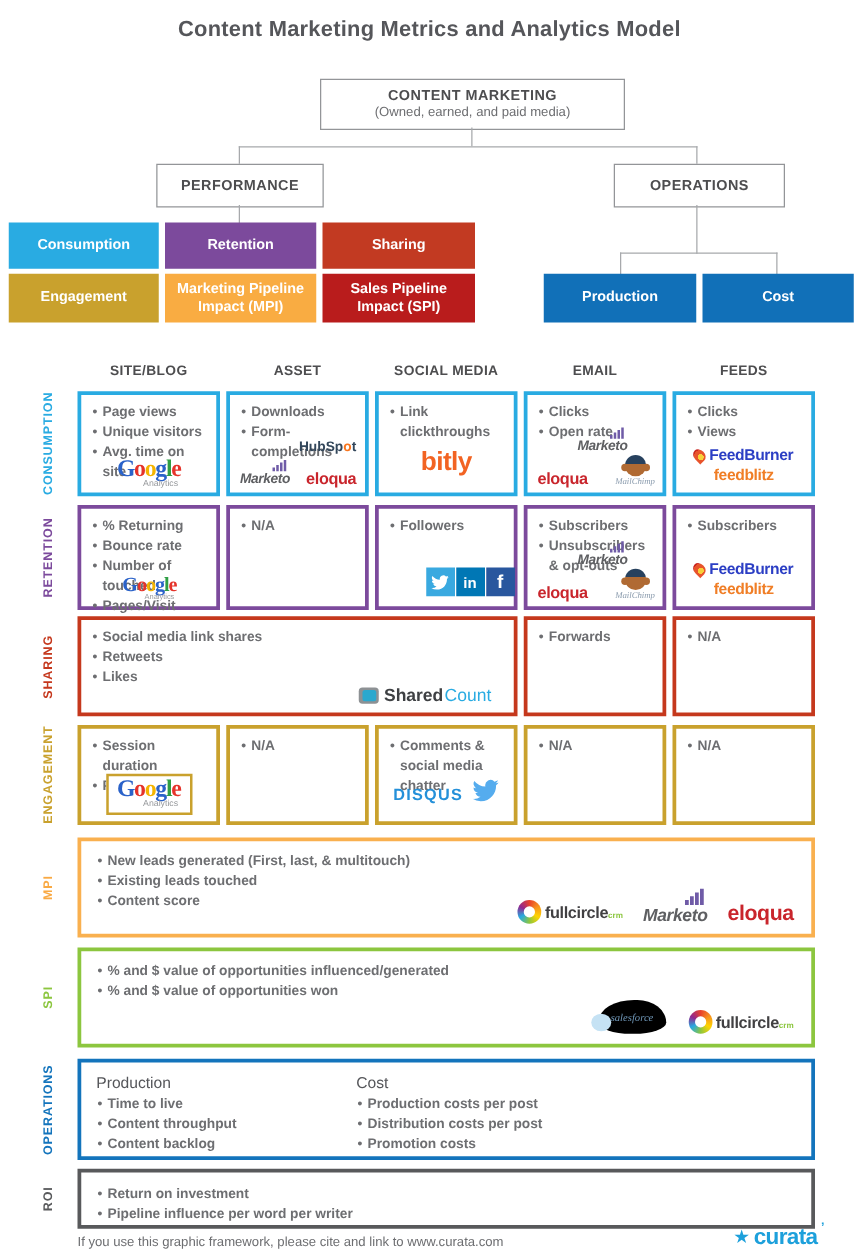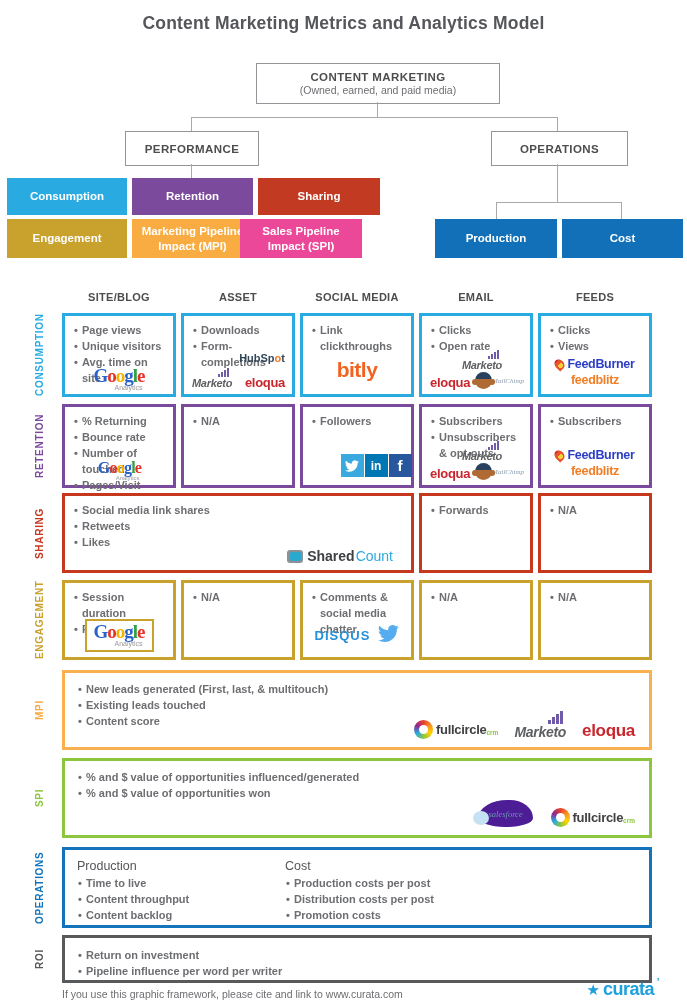--- a/index.html
+++ b/index.html
@@ -35,21 +35,21 @@
   .marketo{display:flex;flex-direction:column;align-items:flex-end;line-height:1;}
   .mkbars{display:flex;align-items:flex-end;gap:1px;margin-right:3px;margin-bottom:1px;}
   .mkbars i{display:block;width:2px;background:#6F5BA7;}
   .mkbars i:nth-child(1){height:3px;} .mkbars i:nth-child(2){height:5px;}
   .mkbars i:nth-child(3){height:7px;} .mkbars i:nth-child(4){height:9px;}
   .mktext{font-style:italic;font-weight:800;font-size:11px;color:#5E5F62;letter-spacing:-.3px;}
   .eloqua{font-weight:800;font-size:13px;color:#C9252C;letter-spacing:-.3px;line-height:1;}
   .hubspot{font-weight:800;font-size:11px;color:#33475B;line-height:1;}
   .hubo{color:#F8761F;}
   .bitly{font-weight:800;font-size:21px;color:#F26322;letter-spacing:-.5px;line-height:1;}
-  .mailchimp{display:flex;flex-direction:row;align-items:center;line-height:1;}
+  .mailchimp{display:flex;flex-direction:column;align-items:center;line-height:1;}
   .mcmonkey{width:17px;height:17px;border-radius:50%;background:linear-gradient(180deg,#27415E 40%,#B06A33 40%);position:relative;}
   .mcmonkey::before,.mcmonkey::after{content:"";position:absolute;top:7px;width:6px;height:6px;border-radius:50%;background:#B06A33;}
   .mcmonkey::before{left:-3px;} .mcmonkey::after{right:-3px;}
   .mctext{font-family:"Liberation Serif",serif;font-style:italic;font-size:7px;color:#8A9BAD;margin-top:1px;}
   .feedburner{display:flex;align-items:center;gap:3px;line-height:1;}
   .fbflame{width:9px;height:11px;border-radius:50% 50% 50% 0;transform:rotate(-45deg);
            background:radial-gradient(circle at 50% 65%,#F7D038 0 28%,#E8542B 29% 68%,#C9251F 69%);}
   .fbtext{font-weight:800;font-size:12.5px;color:#2B3EC4;letter-spacing:-.3px;}
   .feedblitz{font-weight:800;font-size:12.5px;color:#F07E26;letter-spacing:-.3px;line-height:1;}
   .socialrow{display:flex;gap:1px;padding-left:38px;}
@@ -61,21 +61,21 @@
   .sca{font-weight:800;font-size:14px;color:#3E4043;} .scb{font-weight:400;font-size:14px;color:#29ABE2;}
   .dqrow{display:flex;align-items:center;gap:8px;}
   .dqtext{font-weight:800;font-size:13px;color:#2490D9;letter-spacing:1px;line-height:1;}
   .fullcircle{display:flex;align-items:center;gap:3px;line-height:1;}
   .fcring{width:16px;height:16px;border-radius:50%;position:relative;display:inline-block;
           background:conic-gradient(#E8412C,#F7941D,#FFD400,#8CC63F,#27AAE1,#92278F,#E8412C);}
   .fcring::after{content:"";position:absolute;left:4px;top:4px;width:8px;height:8px;background:#fff;border-radius:50%;}
   .fccol{display:flex;flex-direction:row;align-items:flex-end;}
   .fctext{font-weight:800;font-size:11.5px;color:#414042;letter-spacing:-.3px;}
   .fcsub{font-size:6.5px;color:#8CC63F;font-weight:700;margin-top:1px;}
-  .salesforce{width:54px;height:27px;background:#4c1d95;border-radius:55% 45% 50% 50%/65% 70% 35% 35%;
+  .salesforce{width:54px;height:27px;background:#000000;border-radius:55% 45% 50% 50%/65% 70% 35% 35%;
               display:flex;align-items:center;justify-content:center;position:relative;}
   .salesforce::before{content:"";position:absolute;left:-6px;bottom:2px;width:16px;height:14px;border-radius:50%;background:#C5E2F4;}
   .sftext{font-family:"Liberation Serif",serif;font-style:italic;font-size:8.5px;color:#6E95B5;position:relative;}
   .big .mktext{font-size:14px;} .big .eloqua{font-size:17px;} .big .fctext{font-size:13px;}
   .big .fcring{width:19px;height:19px;} .big .fcring::after{left:5px;top:5px;width:9px;height:9px;}
   .big .mkbars i{width:3px;} .big .mkbars i:nth-child(1){height:4px;} .big .mkbars i:nth-child(2){height:7px;}
   .big .mkbars i:nth-child(3){height:10px;} .big .mkbars i:nth-child(4){height:13px;}
   
   .opswrap{display:flex;gap:58px;padding:9px 0 0 12px;}
   .opstitle{font-size:12.5px;color:#55565A;margin-bottom:3px;}
@@ -113,21 +113,21 @@
   <div class="abs conn" style="left:557px;top:164px;width:1px;height:39px;"></div>
   <div class="abs conn" style="left:496px;top:202px;width:126px;height:1px;"></div>
   <div class="abs conn" style="left:496px;top:202px;width:1px;height:18px;"></div>
   <div class="abs conn" style="left:621px;top:202px;width:1px;height:18px;"></div>
 
   <div class="abs cbox" style="left:7px;top:178px;width:120px;height:37px;background:#29ABE2;">Consumption</div>
   <div class="abs cbox" style="left:132px;top:178px;width:121px;height:37px;background:#7C4A9C;">Retention</div>
   <div class="abs cbox" style="left:258px;top:178px;width:122px;height:37px;background:#C23A22;">Sharing</div>
   <div class="abs cbox" style="left:7px;top:219px;width:120px;height:39px;background:#C9A12D;">Engagement</div>
   <div class="abs cbox" style="left:132px;top:219px;width:121px;height:39px;background:#F9AC42;">Marketing Pipeline Impact (MPI)</div>
-  <div class="abs cbox" style="left:240px;top:219px;width:122px;height:39px;background:#ec4899;">Sales Pipeline Impact (SPI)</div>
+  <div class="abs cbox" style="left:258px;top:219px;width:122px;height:39px;background:#b91c1c;">Sales Pipeline Impact (SPI)</div>
   <div class="abs cbox" style="left:435px;top:219px;width:122px;height:39px;background:#1170B8;">Production</div>
   <div class="abs cbox" style="left:562px;top:219px;width:121px;height:39px;background:#1170B8;">Cost</div>
 
   <div class="abs colhead" style="left:62px;top:291px;width:114px;">SITE/BLOG</div>
   <div class="abs colhead" style="left:181px;top:291px;width:114px;">ASSET</div>
   <div class="abs colhead" style="left:300px;top:291px;width:114px;">SOCIAL MEDIA</div>
   <div class="abs colhead" style="left:419px;top:291px;width:114px;">EMAIL</div>
   <div class="abs colhead" style="left:538px;top:291px;width:114px;">FEEDS</div>
 
   <div class="abs vlabel" style="left:28px;top:313px;width:22px;height:84px;color:#29ABE2;">CONSUMPTION</div>

